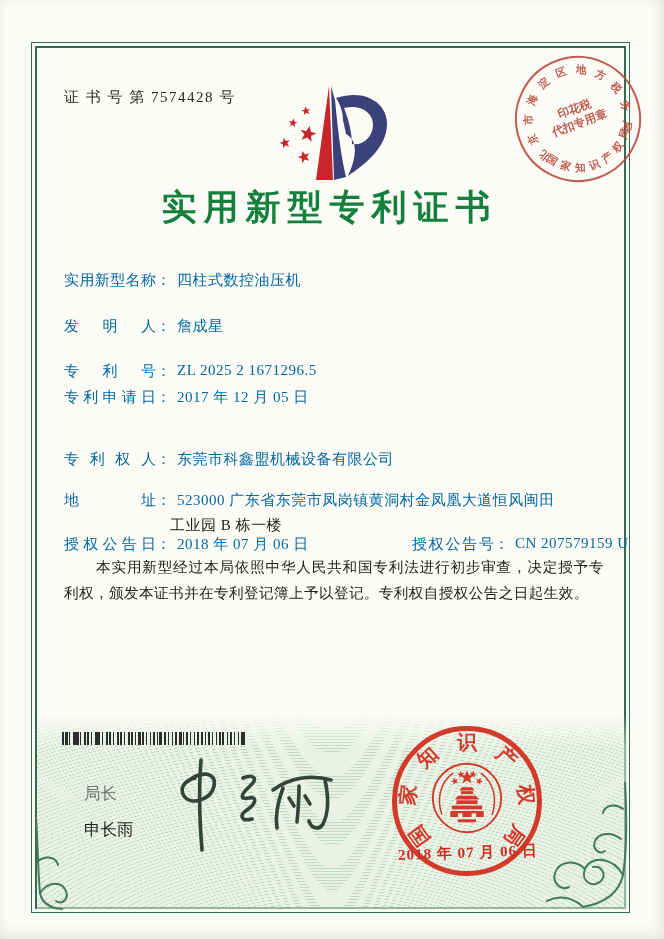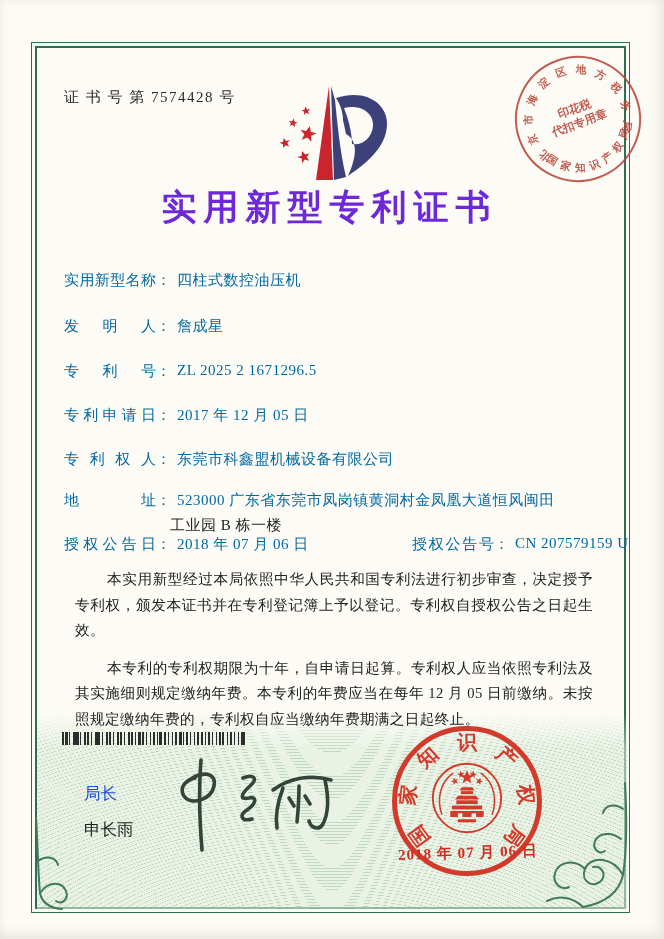--- a/index.html
+++ b/index.html
@@ -19,45 +19,45 @@
     background-image:repeating-radial-gradient(ellipse 900px 460px at 50% 150%,
       rgba(96,160,110,.30) 0 1px, rgba(96,160,110,0) 1px 6px);
     -webkit-mask-image:linear-gradient(180deg,transparent 0,#000 34px);
             mask-image:linear-gradient(180deg,transparent 0,#000 34px);
   }
   
   .cert-no{position:absolute;left:64px;top:88px;font-size:15px;letter-spacing:1.5px;color:#2a2a2a;}
   .logo{position:absolute;left:260px;top:80px;width:140px;height:110px;}
   .title{
     position:absolute;left:31px;top:184px;width:597px;text-align:center;
-    font-size:35px;font-weight:600;letter-spacing:7px;color:#6d28d9;
+    font-size:35px;font-weight:600;letter-spacing:7px;color:#15803d;
   }
   
   .tax-stamp{position:absolute;left:513px;top:54px;width:130px;height:130px;transform:rotate(-20deg);opacity:.88;}
   .tax-ring{position:absolute;left:2px;top:2px;width:122px;height:122px;border:2.5px solid #b8473a;border-radius:50%;}
   .tax-stamp .circ-ch{font-size:10.5px;font-weight:bold;color:#b8473a;}
   .tax-center{position:absolute;left:0;top:47px;width:130px;text-align:center;color:#b8473a;font-weight:bold;font-size:11.5px;line-height:15px;}
   
   .row{position:absolute;left:64px;font-size:15px;color:#0369a1;white-space:nowrap;}
   .flabel{display:inline-block;width:92px;text-align:justify;text-align-last:justify;vertical-align:top;}
   .fcolon{display:inline-block;margin-right:6px;vertical-align:top;}
   .fvalue{letter-spacing:.5px;}
   .addr2{position:absolute;left:170px;top:516px;font-size:15px;color:#1d1d1d;letter-spacing:.5px;}
   .grant-no-cell{position:absolute;left:348px;top:0;}
   
   .body-text{position:absolute;left:63px;top:555px;width:542px;font-size:14.6px;line-height:25.6px;color:#222;letter-spacing:.4px;}
-  .body-text p{margin:12px;text-indent:2.2em;text-align:justify;}
+  .body-text p{margin:1px;text-indent:2.2em;text-align:justify;font-family:Liberation Mono, monospace;}
   
   .barcode{
     position:absolute;left:62px;top:732px;width:183px;height:13px;
     background-image:
       repeating-linear-gradient(90deg,#2d2d2d 0 1.5px,transparent 1.5px 3px,#2d2d2d 3px 5.5px,transparent 5.5px 7px,#2d2d2d 7px 8px,transparent 8px 11px),
       repeating-linear-gradient(90deg,transparent 0 13px,#2d2d2d 13px 15px,transparent 15px 21px);
   }
-  .signer-title{position:absolute;left:84px;top:783px;font-size:16.5px;color:#1d4ed8;font-family:"Liberation Sans","DejaVu Sans",sans-serif;}
+  .signer-title{position:absolute;left:84px;top:783px;font-size:16.5px;color:#737373;font-family:"Liberation Sans","DejaVu Sans",sans-serif;}
   .signer-name{position:absolute;left:84px;top:819px;font-size:16.5px;color:#222;font-family:"Liberation Sans","DejaVu Sans",sans-serif;}
   .signature{position:absolute;left:165px;top:748px;width:180px;height:112px;}
   
   .seal{position:absolute;left:390px;top:724px;width:154px;height:154px;}
   .seal-ring{position:absolute;left:2px;top:2px;width:140px;height:140px;border:5px solid #d23b2c;border-radius:50%;}
   .seal .circ-ch{font-size:20px;font-weight:bold;color:#d23b2c;}
   .emblem{position:absolute;left:39px;top:36px;width:76px;height:76px;}
   .seal-date{
     position:absolute;left:398px;top:843px;width:170px;font-size:15px;font-weight:600;
     color:#cf2c20;letter-spacing:1px;transform:rotate(-2deg);white-space:nowrap;
@@ -131,38 +131,37 @@
 
   <div class="row" style="top:271px">
     <span class="flabel">实用新型名称</span><span class="fcolon">：</span><span class="fvalue">四柱式数控油压机</span>
   </div>
   <div class="row" style="top:317px">
     <span class="flabel">发明人</span><span class="fcolon">：</span><span class="fvalue">詹成星</span>
   </div>
   <div class="row" style="top:362px">
     <span class="flabel">专利号</span><span class="fcolon">：</span><span class="fvalue">ZL 2025 2 1671296.5</span>
   </div>
-  <div class="row" style="top:406px">
+  <div class="row" style="top:388px">
     <span class="flabel">专利申请日</span><span class="fcolon">：</span><span class="fvalue">2017 年 12 月 05 日</span>
   </div>
   <div class="row" style="top:450px">
     <span class="flabel">专利权人</span><span class="fcolon">：</span><span class="fvalue">东莞市科鑫盟机械设备有限公司</span>
   </div>
   <div class="row" style="top:491px">
     <span class="flabel">地址</span><span class="fcolon">：</span><span class="fvalue">523000 广东省东莞市凤岗镇黄洞村金凤凰大道恒风闽田</span>
   </div>
   <div class="addr2">工业园 B 栋一楼</div>
   <div class="row" style="top:535px">
     <span class="flabel">授权公告日</span><span class="fcolon">：</span><span class="fvalue">2018 年 07 月 06 日</span>
     <span class="grant-no-cell"><span class="flabel" style="width:82px">授权公告号</span><span class="fcolon">：</span><span class="fvalue">CN 207579159 U</span></span>
   </div>
 
   <div class="body-text">
     <p>本实用新型经过本局依照中华人民共和国专利法进行初步审查，决定授予专利权，颁发本证书并在专利登记簿上予以登记。专利权自授权公告之日起生效。</p>
-    <p>本专利的专利权期限为十年，自申请日起算。专利权人应当依照专利法及其实施细则规定缴纳年费。本专利的年费应当在每年 12 月 05 日前缴纳。未按照规定缴纳年费的，专利权自应当缴纳年费期满之日起终止。</p>
   </div>
 
   <div class="barcode"></div>
 
   <div class="signer-title">局长</div>
   <div class="signer-name">申长雨</div>
 
   <svg class="signature" viewBox="0 0 180 112">
     <g fill="none" stroke="#33453a" stroke-width="3.6" stroke-linecap="round">
       <path d="M22,34 C36,22 52,24 49,38 C46,52 26,58 19,48 C14,40 20,32 30,30"></path>

